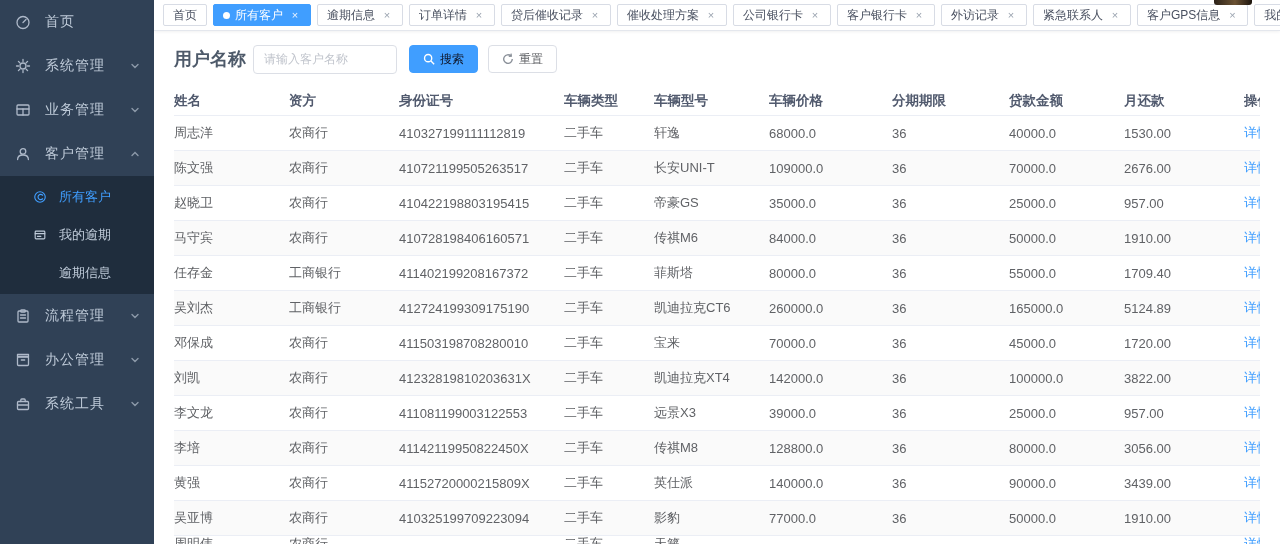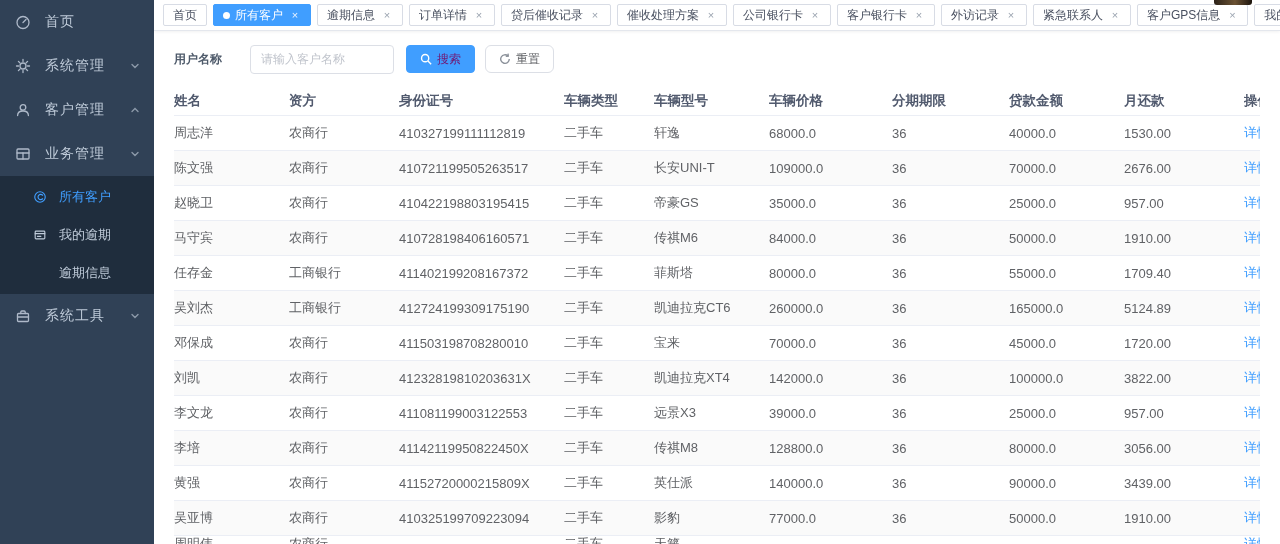--- a/index.html
+++ b/index.html
@@ -39,29 +39,29 @@
   .tab .tab-dot { display:none; width:7px; height:7px; border-radius:50%; background:#fff; margin-right:5px; }
   .tab.active { background:#409eff; border-color:#409eff; color:#fff; }
   .tab.active .tab-dot { display:inline-block; }
   .tab .tab-close { margin-left:6px; font-size:11px; line-height:1; color:#9aa3af;
     width:12px; height:12px; display:inline-flex; align-items:center; justify-content:center; border-radius:50%; }
   .tab.active .tab-close { color:#e8f2ff; }
 
   
   .content { flex:1; padding:13px 20px 0 20px; overflow:hidden; }
   .search-row { display:flex; align-items:center; height:30px; margin-bottom:12px; }
-  .search-label { font-size:12px; font-weight:bold; color:#4e5a6a; margin-right:28px; }
+  .search-label { font-size:18px; font-weight:bold; color:#4e5a6a; margin-right:7px; }
   .search-input { width:144px; height:29px; border:1px solid #dcdfe6; border-radius:4px;
     padding:0 10px; font-size:12px; color:#606266; outline:none; }
   .search-input::placeholder { color:#c0c4cc; }
   .btn { display:inline-flex; align-items:center; height:28px; padding:0 13px; border-radius:4px;
     font-size:12px; cursor:pointer; border:1px solid transparent; }
   .btn svg { margin-right:5px; }
-  .btn-primary { background:#409eff; border-color:#409eff; color:#701a75; margin-left:12px; }
-  .btn-plain { background:#fff; border-color:#dcdfe6; color:#606266; margin-left:10px;border-radius:6px; }
+  .btn-primary { background:#409eff; border-color:#409eff; color:#0f172a; margin-left:12px; }
+  .btn-plain { background:#fff; border-color:#dcdfe6; color:#606266; margin-left:10px; }
 
   
   .table { width:100%; font-size:13px; color:#606266; }
   .t-row { display:grid; grid-template-columns:115px 110px 165px 90px 115px 123px 117px 115px 120px 1fr;
     align-items:center; height:35px; border-bottom:1px solid #ebeef5; }
   .t-row > div { padding-right:8px; overflow:hidden; white-space:nowrap; }
   .t-head { height:30px; border-bottom:1px solid #ebeef5; font-weight:bold; color:#515a6e; font-size:13.5px; }
   .t-row:nth-child(odd):not(.t-head) { background:#fafafa; }
   .t-col-action { text-align:right; padding-right:2px !important; }
   .detail-link { color:#409eff; cursor:pointer; text-decoration:none; }
@@ -90,43 +90,43 @@
               <path d="M8 1.5v2M8 12.5v2M1.5 8h2M12.5 8h2M3.4 3.4l1.4 1.4M11.2 11.2l1.4 1.4M12.6 3.4l-1.4 1.4M4.8 11.2l-1.4 1.4"></path>
             </svg>
           </span>
           <span class="mi-label">系统管理</span>
           <span class="mi-caret">
             <svg width="10" height="10" viewBox="0 0 10 10" fill="none" stroke="currentColor" stroke-width="1.4" stroke-linecap="round">
               <polyline points="2,3.5 5,6.5 8,3.5"></polyline>
             </svg>
           </span>
         </div>
-        <div class="menu-item expanded">
-          <span class="mi-icon">
-            <svg width="16" height="16" viewBox="0 0 16 16" fill="none" stroke="currentColor" stroke-width="1.3" stroke-linecap="round" stroke-linejoin="round">
-              <circle cx="8" cy="5.4" r="2.8"></circle>
-              <path d="M2.6 13.6c0-3 2.4-4.6 5.4-4.6s5.4 1.6 5.4 4.6"></path>
-            </svg>
-          </span>
-          <span class="mi-label">客户管理</span>
-          <span class="mi-caret">
-            <svg width="10" height="10" viewBox="0 0 10 10" fill="none" stroke="currentColor" stroke-width="1.4" stroke-linecap="round">
-              <polyline points="2,3.5 5,6.5 8,3.5"></polyline>
-            </svg>
-          </span>
-        </div>
         <div class="menu-item">
           <span class="mi-icon">
             <svg width="16" height="16" viewBox="0 0 16 16" fill="none" stroke="currentColor" stroke-width="1.3" stroke-linecap="round" stroke-linejoin="round">
               <rect x="2" y="3" width="12" height="10" rx="1"></rect>
               <line x1="2" y1="7" x2="14" y2="7"></line>
               <line x1="8" y1="7" x2="8" y2="13"></line>
             </svg>
           </span>
           <span class="mi-label">业务管理</span>
+          <span class="mi-caret">
+            <svg width="10" height="10" viewBox="0 0 10 10" fill="none" stroke="currentColor" stroke-width="1.4" stroke-linecap="round">
+              <polyline points="2,3.5 5,6.5 8,3.5"></polyline>
+            </svg>
+          </span>
+        </div>
+        <div class="menu-item expanded">
+          <span class="mi-icon">
+            <svg width="16" height="16" viewBox="0 0 16 16" fill="none" stroke="currentColor" stroke-width="1.3" stroke-linecap="round" stroke-linejoin="round">
+              <circle cx="8" cy="5.4" r="2.8"></circle>
+              <path d="M2.6 13.6c0-3 2.4-4.6 5.4-4.6s5.4 1.6 5.4 4.6"></path>
+            </svg>
+          </span>
+          <span class="mi-label">客户管理</span>
           <span class="mi-caret">
             <svg width="10" height="10" viewBox="0 0 10 10" fill="none" stroke="currentColor" stroke-width="1.4" stroke-linecap="round">
               <polyline points="2,3.5 5,6.5 8,3.5"></polyline>
             </svg>
           </span>
         </div>
         <div class="submenu">
           <div class="submenu-item active">
             <span class="mi-icon">
               <svg width="14" height="14" viewBox="0 0 16 16" fill="none" stroke="currentColor" stroke-width="1.3" stroke-linecap="round" stroke-linejoin="round">
@@ -142,20 +142,51 @@
                 <rect x="2.5" y="3.5" width="11" height="9" rx="1"></rect>
                 <line x1="2.5" y1="6.5" x2="13.5" y2="6.5"></line>
                 <line x1="5" y1="9.5" x2="9" y2="9.5"></line>
               </svg>
             </span>
             <span class="mi-label">我的逾期</span>
           </div>
           <div class="submenu-item noicon">
             <span class="mi-label">逾期信息</span>
           </div>
+        </div>
+        <div class="menu-item">
+          <span class="mi-icon">
+            <svg width="16" height="16" viewBox="0 0 16 16" fill="none" stroke="currentColor" stroke-width="1.3" stroke-linecap="round" stroke-linejoin="round">
+              <rect x="3" y="3" width="10" height="11" rx="1"></rect>
+              <rect x="5.8" y="1.8" width="4.4" height="2.4" rx="0.8"></rect>
+              <line x1="5.5" y1="7" x2="10.5" y2="7"></line>
+              <line x1="5.5" y1="10" x2="10.5" y2="10"></line>
+            </svg>
+          </span>
+          <span class="mi-label">流程管理</span>
+          <span class="mi-caret">
+            <svg width="10" height="10" viewBox="0 0 10 10" fill="none" stroke="currentColor" stroke-width="1.4" stroke-linecap="round">
+              <polyline points="2,3.5 5,6.5 8,3.5"></polyline>
+            </svg>
+          </span>
+        </div>
+        <div class="menu-item">
+          <span class="mi-icon">
+            <svg width="16" height="16" viewBox="0 0 16 16" fill="none" stroke="currentColor" stroke-width="1.3" stroke-linecap="round" stroke-linejoin="round">
+              <rect x="2.5" y="4.5" width="11" height="9" rx="1"></rect>
+              <rect x="2.5" y="2.5" width="11" height="2.6"></rect>
+              <line x1="6.3" y1="8" x2="9.7" y2="8"></line>
+            </svg>
+          </span>
+          <span class="mi-label">办公管理</span>
+          <span class="mi-caret">
+            <svg width="10" height="10" viewBox="0 0 10 10" fill="none" stroke="currentColor" stroke-width="1.4" stroke-linecap="round">
+              <polyline points="2,3.5 5,6.5 8,3.5"></polyline>
+            </svg>
+          </span>
         </div>
         <div class="menu-item">
           <span class="mi-icon">
             <svg width="16" height="16" viewBox="0 0 16 16" fill="none" stroke="currentColor" stroke-width="1.3" stroke-linecap="round" stroke-linejoin="round">
               <rect x="2.5" y="5.5" width="11" height="8" rx="1"></rect>
               <path d="M5.8 5.5V4a1 1 0 0 1 1-1h2.4a1 1 0 0 1 1 1v1.5"></path>
               <line x1="2.5" y1="9" x2="13.5" y2="9"></line>
             </svg>
           </span>
           <span class="mi-label">系统工具</span>

